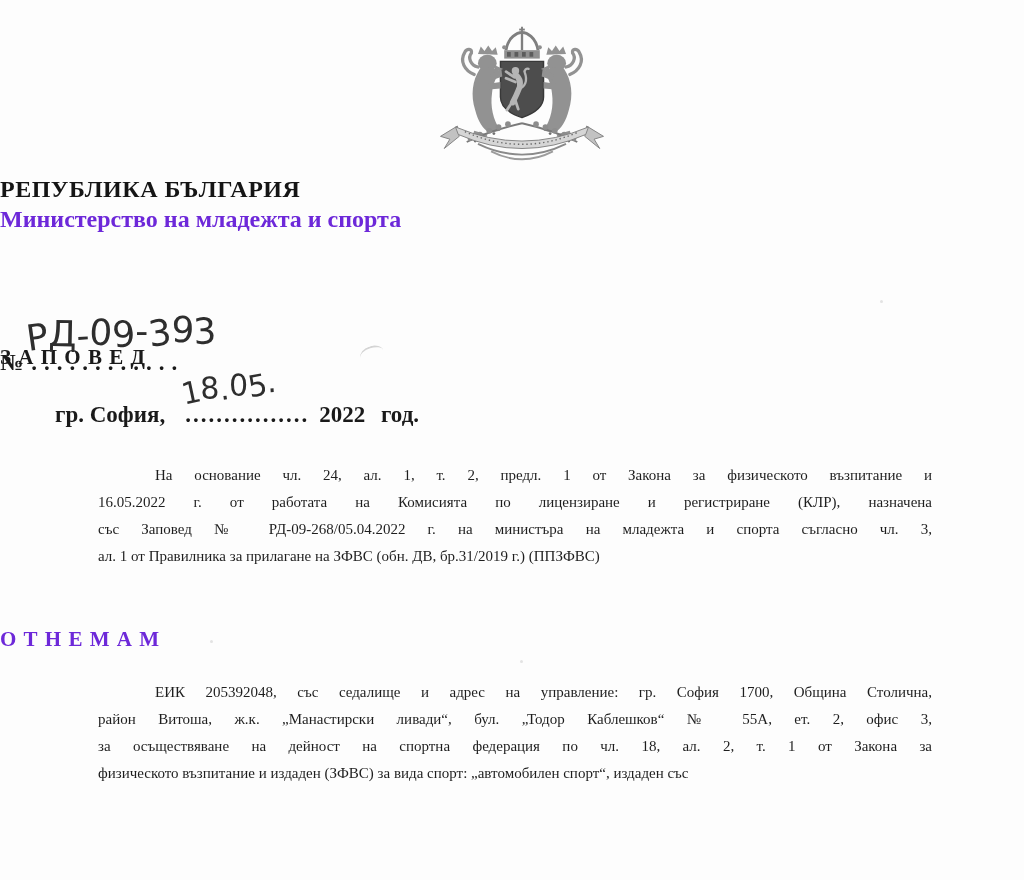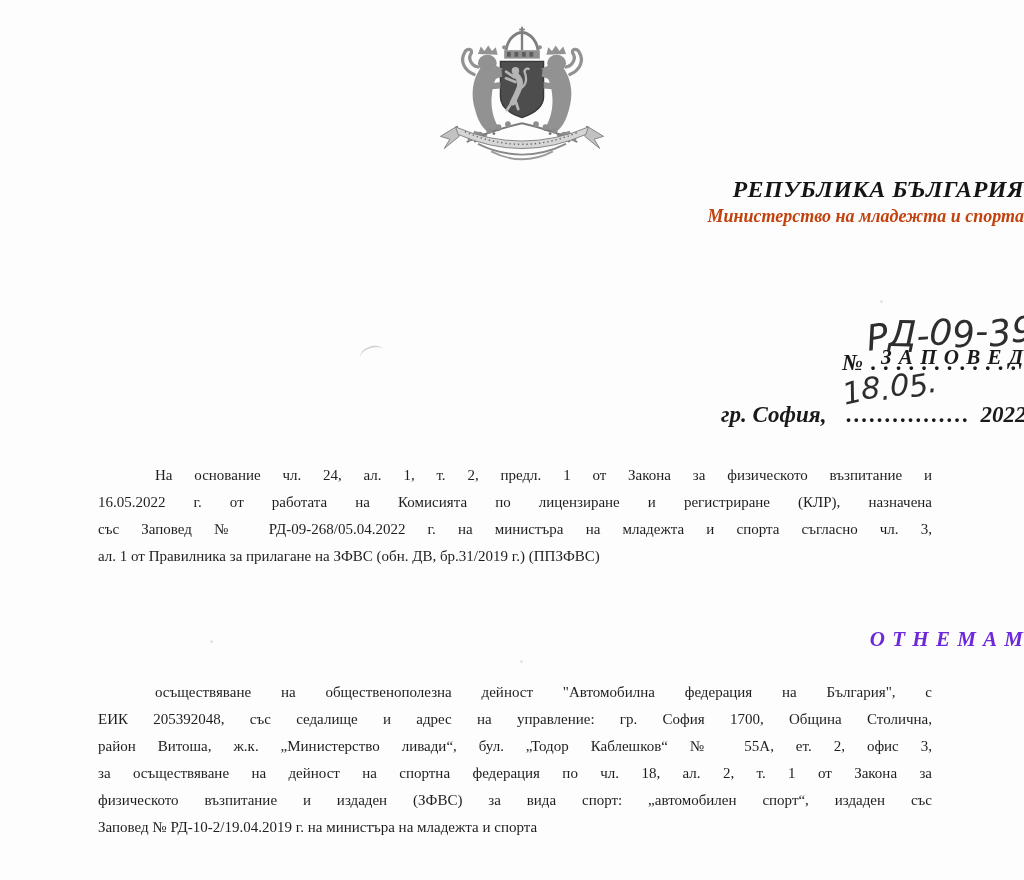--- a/index.html
+++ b/index.html
@@ -2,26 +2,26 @@
 <html lang="bg"><head>
 <meta charset="utf-8">
 <style>
   html,body { margin:0; padding:0; background:#ffffff; }
   .page {
     position:relative; width:1024px; height:880px;
     background:#fdfdfd;
     font-family:"Liberation Serif", serif;
     color:#212121; overflow:hidden;
   }
-  .center { position:absolute; left:0; width:100%; text-align:right;font-style:italic; }
+  .center { position:absolute; left:0; width:100%; text-align:left; }
 
   .emblem { position:absolute; left:433px; top:24px; width:178px; height:146px; }
 
   .republic  { top:176px; font-size:24px; font-weight:bold; letter-spacing:.5px; color:#151515; }
-  .ministry  { top:206px; font-size:18px; font-weight:bold; color:#c2410c; }
+  .ministry  { top:206px; font-size:24px; font-weight:bold; color:#6d28d9; }
 
   .order-title { top:297px; font-size:21px; font-weight:bold; letter-spacing:1px; color:#1a1a1a;margin-top:48px; }
 
   .number-line { top:350px; font-size:23px; font-weight:bold; color:#1a1a1a; }
   .no-sign { margin-right:8px; }
   .dots-wrap { position:relative; display:inline-block; }
   .dots { font-weight:bold; letter-spacing:7px; }
   .place-line .dots { letter-spacing:2px; }
 
   .hw {
@@ -157,26 +157,24 @@
   <div class="para para1">
       <div class="line">На основание чл. 24, ал. 1, т. 2, предл. 1 от Закона за физическото възпитание и</div>
       <div class="line">16.05.2022 г. от работата на Комисията по лицензиране и регистриране (КЛР), назначена</div>
       <div class="line">със Заповед № РД-09-268/05.04.2022 г. на министъра на младежта и спорта съгласно чл. 3,</div>
       <div class="line">ал. 1 от Правилника за прилагане на ЗФВС (обн. ДВ, бр.31/2019 г.) (ППЗФВС)</div>
     </div>
 
   <div class="center revoke">О Т Н Е М А М</div>
 
   <div class="para para2">
-      <div class="line">осъществяване на общественополезна дейност "Автомобилна федерация на България", с</div>
       <div class="line">ЕИК 205392048, със седалище и адрес на управление: гр. София 1700, Община Столична,</div>
-      <div class="line">район Витоша, ж.к. „Министерство ливади“, бул. „Тодор Каблешков“ № 55А, ет. 2, офис 3,</div>
+      <div class="line">район Витоша, ж.к. „Манастирски ливади“, бул. „Тодор Каблешков“ № 55А, ет. 2, офис 3,</div>
       <div class="line">за осъществяване на дейност на спортна федерация по чл. 18, ал. 2, т. 1 от Закона за</div>
       <div class="line">физическото възпитание и издаден (ЗФВС) за вида спорт: „автомобилен спорт“, издаден със</div>
-      <div class="line">Заповед № РД-10-2/19.04.2019 г. на министъра на младежта и спорта</div>
     </div>
 
   <div class="artifact-curve"></div>
   <div class="speck" style="left:210px; top:640px;"></div>
   <div class="speck" style="left:880px; top:300px;"></div>
   <div class="speck" style="left:520px; top:660px;"></div>
 
 </div>
 
 </body></html>

